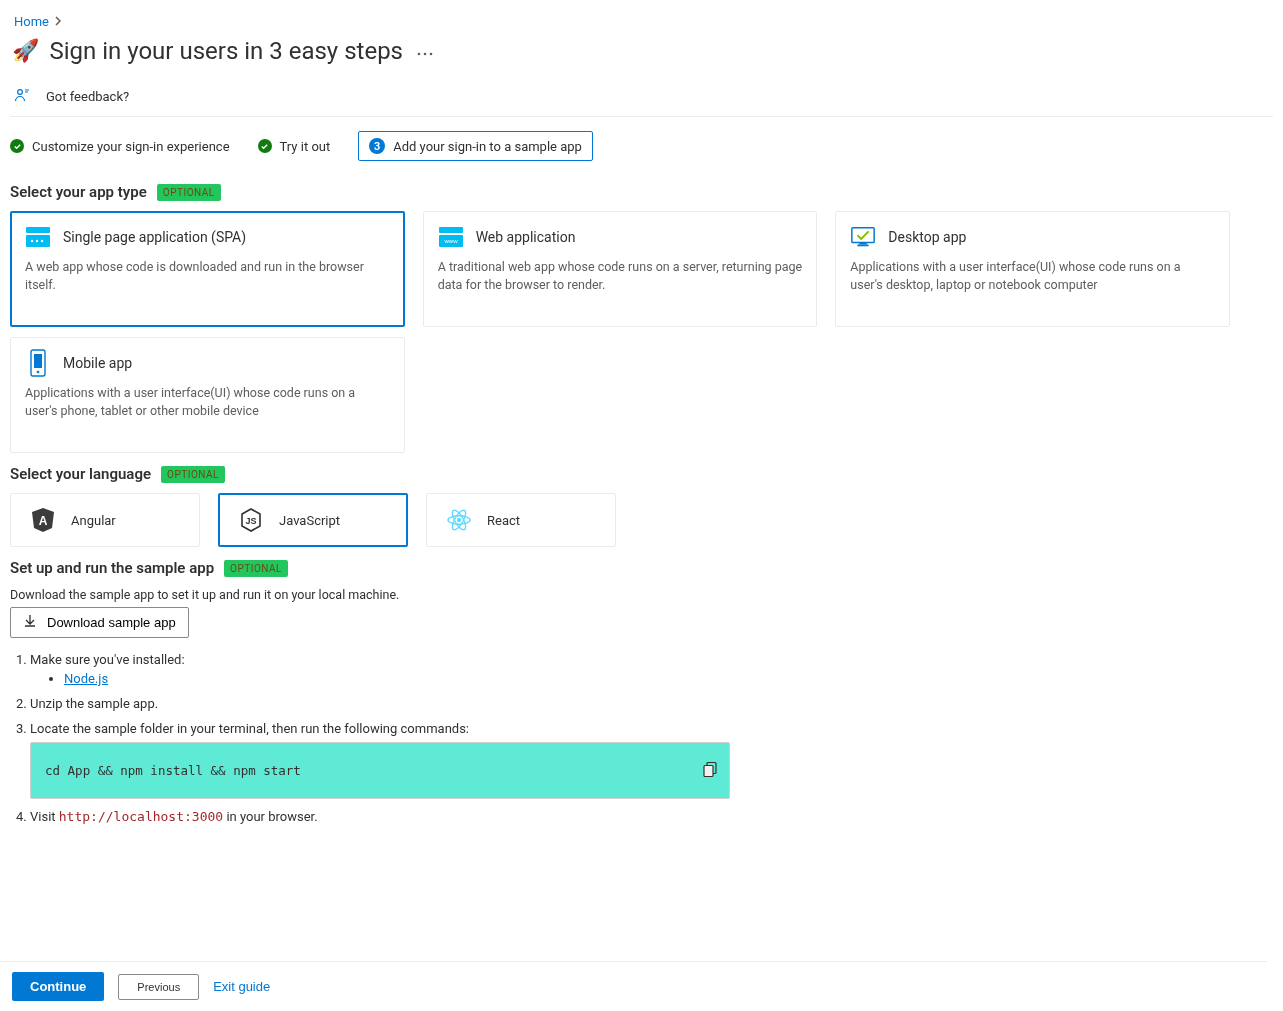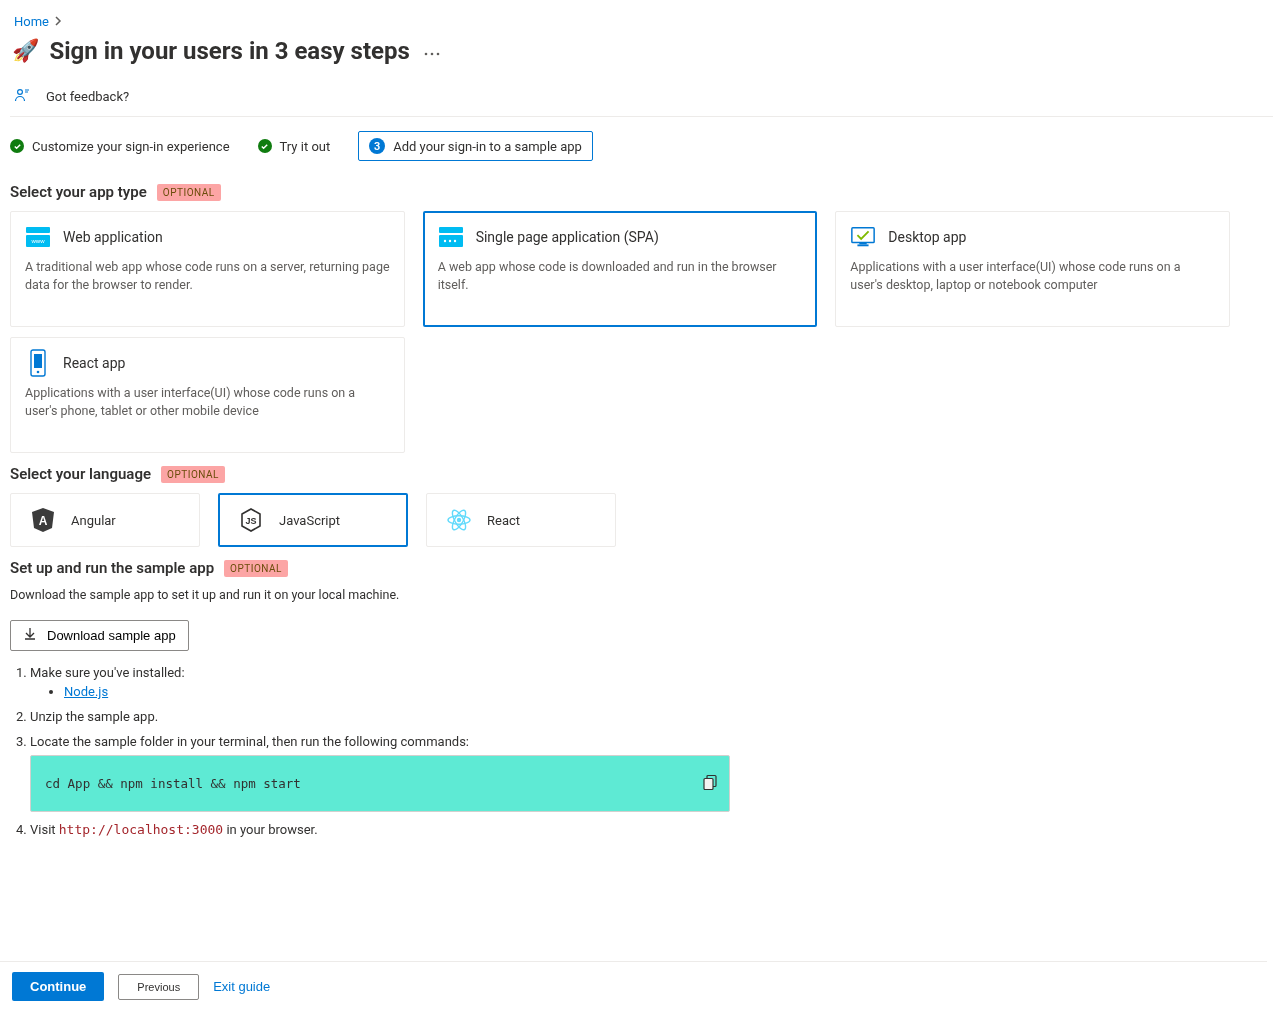--- a/index.html
+++ b/index.html
@@ -10,21 +10,21 @@
     background: #fff;
     padding: 10px 10px 60px 10px;
   }
   a { color: #0078d4; text-decoration: none; cursor: pointer; }
 
   .breadcrumb { display: flex; align-items: center; gap: 6px; margin: 4px 0 8px 4px; }
   .breadcrumb .chev { color: #605e5c; }
 
   .page-title-row { display: flex; align-items: center; gap: 10px; margin: 4px 0 12px 2px; }
   .rocket { font-size: 22px; line-height: 1; }
-  .page-title { font-size: 24px; font-weight: 700; }
+  .page-title { font-size: 24px; font-weight: 400; }
   .more-dots { color: #605e5c; cursor: pointer; padding: 4px; }
 
   .feedback-bar {
     border-bottom: 1px solid #edebe9;
     padding: 10px 4px 10px 4px;
     margin-bottom: 14px;
     display: flex; align-items: center; gap: 16px;
     color: #323130;
   }
   .feedback-bar .icon { color: #0078d4; }
@@ -42,21 +42,21 @@
   }
   .step-current .num {
     width: 16px; height: 16px; border-radius: 50%; background: #0078d4; color: #fff;
     font-size: 11px; display: inline-flex; align-items: center; justify-content: center;
     font-weight: 600;
   }
 
   .section-head { display: flex; align-items: center; gap: 10px; margin: 12px 0 10px 0; }
   .section-head h2 { font-size: 15px; font-weight: 600; }
   .badge-optional {
-    background: #fca5a5; color: #6b4d0b; font-size: 10px; letter-spacing: .5px;
+    background: #22c55e; color: #6b4d0b; font-size: 10px; letter-spacing: .5px;
     padding: 3px 6px; border-radius: 2px; text-transform: uppercase;
   }
 
   .card-grid { display: grid; grid-template-columns: repeat(3, minmax(300px,1fr)); gap: 18px; max-width: 1220px; margin-bottom: 10px; }
   .card {
     border: 1px solid #edebe9; border-radius: 2px; padding: 14px 14px 16px 14px;
     cursor: pointer; min-height: 116px;
   }
   .card.selected { border: 2px solid #0078d4; padding: 13px 13px 15px 13px; }
   .card-head { display: flex; align-items: center; gap: 12px; margin-bottom: 10px; }
@@ -66,21 +66,21 @@
 
   .lang-grid { display: flex; gap: 18px; margin-bottom: 10px; flex-wrap: wrap; }
   .lang-card {
     border: 1px solid #edebe9; border-radius: 2px; padding: 12px 18px;
     min-width: 190px; cursor: pointer; display: flex; align-items: center; gap: 14px;
     height: 54px;
   }
   .lang-card.selected { border: 2px solid #0078d4; padding: 11px 17px; }
   .lang-card .li { width:28px; height:28px; display:inline-flex; align-items:center; justify-content:center; }
 
-  .subtext { font-size: 12.5px; color: #323130; margin-bottom: 18px; }
+  .subtext { font-size: 12.5px; color: #323130; margin-bottom: 5px; }
 
   .download-btn {
     display: inline-flex; align-items: center; gap: 10px;
     border: 1px solid #8a8886; background: #fff; padding: 6px 12px;
     font-size: 13px; cursor: pointer; border-radius: 2px;
   }
 
   ol.steps { margin: 14px 0 0 0; padding-left: 20px; }
   ol.steps > li { margin-bottom: 10px; font-size: 13px; }
   ol.steps ul { list-style: disc; margin: 4px 0 0 34px; }
@@ -175,51 +175,51 @@
     <span>Add your sign-in to a sample app</span>
   </span>
 </div>
 
 
 <div class="section-head">
   <h2>Select your app type</h2>
   <span class="badge-optional">OPTIONAL</span>
 </div>
 <div class="card-grid">
-  <div class="card">
-    <div class="card-head">
-      <span class="ci">
-        <svg width="26" height="22" viewBox="0 0 26 22">
-            <rect x="1" y="1" width="24" height="6" rx="1" fill="#00bcf2"></rect>
-            <rect x="1" y="9" width="24" height="12" rx="1" fill="#00bcf2"></rect>
-            <text x="13" y="17" font-size="6" fill="#fff" text-anchor="middle" font-family="Arial">www</text>
-          </svg>
-      </span>
-      <span class="card-title">Web application</span>
-    </div>
-    <div class="card-desc">A traditional web app whose code runs on a server, returning page data for the browser to render.</div>
-  </div>
   <div class="card selected">
     <div class="card-head">
       <span class="ci">
         <svg width="26" height="22" viewBox="0 0 26 22">
             <rect x="1" y="1" width="24" height="6" rx="1" fill="#00bcf2"></rect>
             <rect x="1" y="9" width="24" height="12" rx="1" fill="#00bcf2"></rect>
             <circle cx="7" cy="15" r="1.2" fill="#fff"></circle>
             <circle cx="12" cy="15" r="1.2" fill="#fff"></circle>
             <circle cx="17" cy="15" r="1.2" fill="#fff"></circle>
           </svg>
       </span>
       <span class="card-title">Single page application (SPA)</span>
     </div>
     <div class="card-desc">A web app whose code is downloaded and run in the browser itself.</div>
   </div>
   <div class="card">
     <div class="card-head">
       <span class="ci">
+        <svg width="26" height="22" viewBox="0 0 26 22">
+            <rect x="1" y="1" width="24" height="6" rx="1" fill="#00bcf2"></rect>
+            <rect x="1" y="9" width="24" height="12" rx="1" fill="#00bcf2"></rect>
+            <text x="13" y="17" font-size="6" fill="#fff" text-anchor="middle" font-family="Arial">www</text>
+          </svg>
+      </span>
+      <span class="card-title">Web application</span>
+    </div>
+    <div class="card-desc">A traditional web app whose code runs on a server, returning page data for the browser to render.</div>
+  </div>
+  <div class="card">
+    <div class="card-head">
+      <span class="ci">
         <svg width="28" height="24" viewBox="0 0 28 24">
             <rect x="2" y="2" width="24" height="16" rx="1" fill="none" stroke="#0078d4" stroke-width="1.6"></rect>
             <rect x="10" y="18" width="8" height="2" fill="#0078d4"></rect>
             <rect x="8" y="20" width="12" height="2" fill="#0078d4"></rect>
             <path d="M8 10 L12 14 L20 6" fill="none" stroke="#7fba00" stroke-width="2"></path>
           </svg>
       </span>
       <span class="card-title">Desktop app</span>
     </div>
     <div class="card-desc">Applications with a user interface(UI) whose code runs on a user's desktop, laptop or notebook computer</div>
@@ -228,21 +228,21 @@
 <div class="card-grid" style="grid-template-columns: repeat(3, minmax(300px,1fr));">
   <div class="card">
     <div class="card-head">
       <span class="ci">
         <svg width="20" height="28" viewBox="0 0 20 28">
             <rect x="3" y="1" width="14" height="26" rx="2" fill="none" stroke="#0078d4" stroke-width="1.4"></rect>
             <rect x="6" y="5" width="8" height="14" fill="#0078d4"></rect>
             <circle cx="10" cy="23" r="1.3" fill="#0078d4"></circle>
           </svg>
       </span>
-      <span class="card-title">React app</span>
+      <span class="card-title">Mobile app</span>
     </div>
     <div class="card-desc">Applications with a user interface(UI) whose code runs on a user's phone, tablet or other mobile device</div>
   </div>
 </div>
 
 
 <div class="section-head">
   <h2>Select your language</h2>
   <span class="badge-optional">OPTIONAL</span>
 </div>

